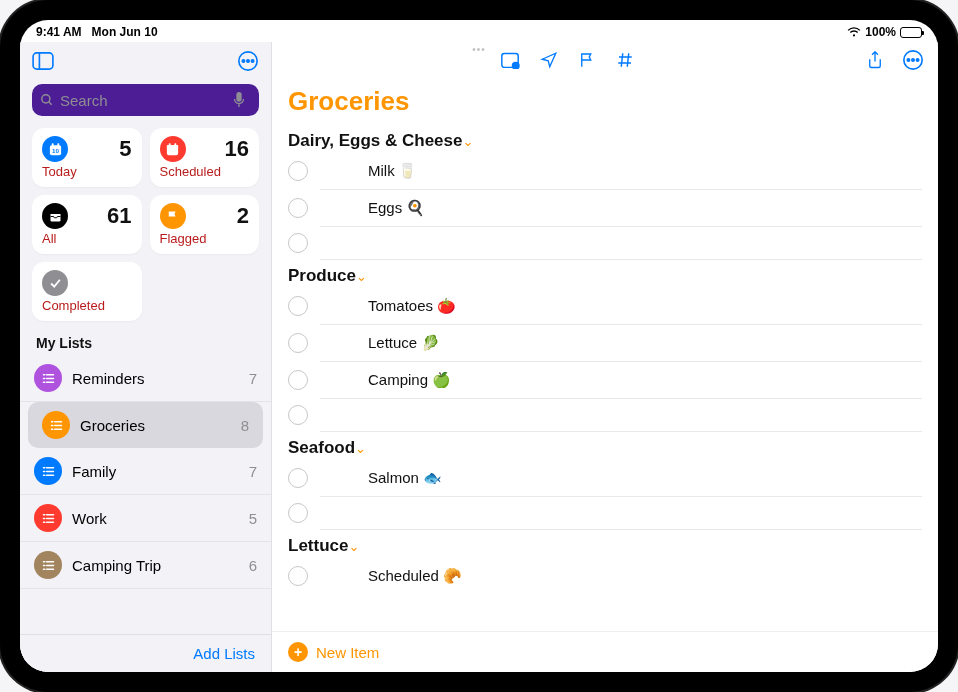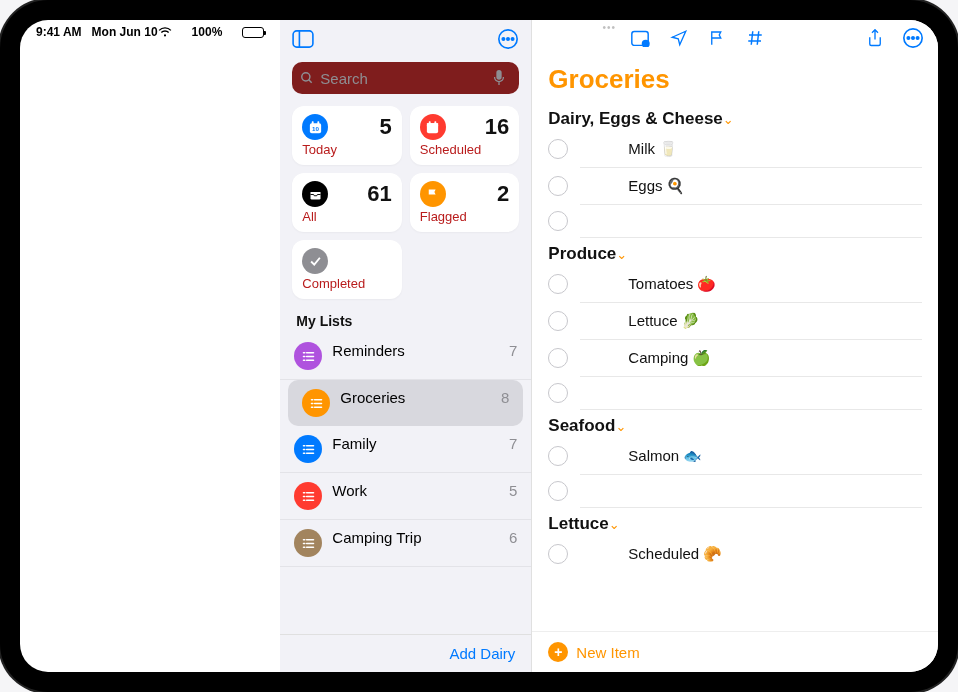--- a/index.html
+++ b/index.html
@@ -1,45 +1,45 @@
 <!DOCTYPE html>
 <html><head>
   <meta charset="utf-8">
   <style>
     * { margin: 0; padding: 0; box-sizing: border-box; font-family: -apple-system, BlinkMacSystemFont, "Segoe UI", sans-serif; -webkit-font-smoothing: antialiased; }
     body { width: 958px; height: 692px; background: #f5f5f7; display: flex; align-items: center; justify-content: center; }
     .device { width: 958px; height: 692px; background: #000; border-radius: 48px; padding: 20px; box-shadow: 0 0 0 2px #222; position: relative; }
-    .screen { width: 100%; height: 100%; background: #fff; border-radius: 28px; overflow: hidden; display: flex; flex-direction: row; }
+    .screen { width: 100%; height: 100%; background: #fff; border-radius: 28px; overflow: hidden; display: flex; flex-direction: column; }
     .statusbar { height: 22px; display: flex; align-items: center; justify-content: space-between; padding: 2px 16px 0; font-size: 12px; font-weight: 600; color: #000; }
-    .statusbar .right { display: flex; align-items: center; gap: 20px; }
+    .statusbar .right { display: flex; align-items: center; gap: 4px; }
     .battery { width: 22px; height: 11px; border: 1px solid #000; border-radius: 3px; position: relative; }
     .battery::after { content: ''; position: absolute; right: -3px; top: 3px; width: 2px; height: 4px; background: #000; border-radius: 0 1px 1px 0; }
     .battery-fill { background: #000; height: 100%; border-radius: 1px; }
 
     .appbody { flex: 1; display: flex; overflow: hidden; position: relative; }
     .grabber { position: absolute; top: 2px; left: 50%; transform: translateX(-50%); color: #c0c0c0; font-size: 10px; letter-spacing: 1px; }
 
     
     .sidebar { width: 252px; background: #f2f2f7; display: flex; flex-direction: column; border-right: 1px solid #e0e0e0; }
     .sidebar-top { padding: 8px 12px 4px; display: flex; justify-content: space-between; align-items: center; }
     .iconbtn { color: #007aff; cursor: pointer; }
-    .searchwrap { margin: 4px 12px 12px; background: #7f1d1d; border-radius: 10px; height: 32px; display: flex; align-items: center; padding: 0 8px; color: #8e8e93; font-size: 15px; }
+    .searchwrap { margin: 4px 12px 12px; background: #4c1d95; border-radius: 10px; height: 32px; display: flex; align-items: center; padding: 0 8px; color: #8e8e93; font-size: 15px; }
     .searchwrap svg { margin-right: 6px; }
     .searchwrap .mic { margin-left: auto; }
     .smartgrid { display: grid; grid-template-columns: 1fr 1fr; gap: 8px; padding: 0 12px; }
     .smartcard { background: #fff; border-radius: 12px; padding: 8px 10px; box-shadow: 0 1px 2px rgba(0,0,0,.04); cursor: pointer; }
     .smartcard-row { display: flex; justify-content: space-between; align-items: center; }
     .smartcard-count { font-size: 22px; font-weight: 700; color: #111; }
     .smartcard-label { font-size: 13px; color: #b91c1c; margin-top: 2px; font-weight: 500; }
     .dot { width: 26px; height: 26px; border-radius: 50%; display: flex; align-items: center; justify-content: center; }
     .dot svg { width: 15px; height: 15px; }
     .completed-card { grid-column: span 1; }
 
     .mylists-header { padding: 14px 16px 4px; font-size: 14px; font-weight: 700; color: #111; }
-    .listrow { display: flex; align-items: flex-start; padding: 9px 14px; font-size: 15px; cursor: pointer; border-bottom: 1px solid rgba(0,0,0,.06); }
+    .listrow { display: flex; align-items: center; padding: 9px 14px; font-size: 15px; cursor: pointer; border-bottom: 1px solid rgba(0,0,0,.06); }
     .listrow.selected { background: #d8d8de; border-radius: 10px; margin: 0 8px; border-bottom: none; }
     .listicon { width: 28px; height: 28px; border-radius: 50%; margin-right: 10px; display: flex; align-items: center; justify-content: center; flex-shrink: 0; }
     .listicon svg { width: 15px; height: 15px; fill: #fff; }
     .listcount { margin-left: auto; color: #8e8e93; font-size: 15px; }
     .lists-scroll { flex: 1; overflow: hidden; }
 
     .sidebar-footer { padding: 10px 16px; display: flex; justify-content: flex-end; color: #007aff; font-size: 15px; font-weight: 500; cursor: pointer; border-top: 1px solid #e0e0e0; background: #f2f2f7; }
 
     
     .main { flex: 1; display: flex; flex-direction: column; background: #fff; }
@@ -224,21 +224,21 @@
                 <svg viewBox="0 0 24 24">
                   <path d="M4 6h2M4 12h2M4 18h2M9 6h11M9 12h11M9 18h11" stroke="#fff" stroke-width="2.5" stroke-linecap="round"></path>
                 </svg>
               </span>
               <span>Camping Trip</span>
               <span class="listcount">6</span>
             </div>
           </div>
 
         <div class="sidebar-footer">
-          <span>Add Dairy</span>
+          <span>Add Lists</span>
         </div>
       </div>
 
       <div class="main">
         <div class="main-toolbar">
           <div class="center">
             <span class="iconbtn">
               <svg width="20" height="18" viewBox="0 0 24 22" fill="none" stroke="#007aff" stroke-width="1.8">
                   <rect x="2" y="3" width="20" height="17" rx="3"></rect>
                   <circle cx="19" cy="18" r="4" fill="#007aff"></circle>

